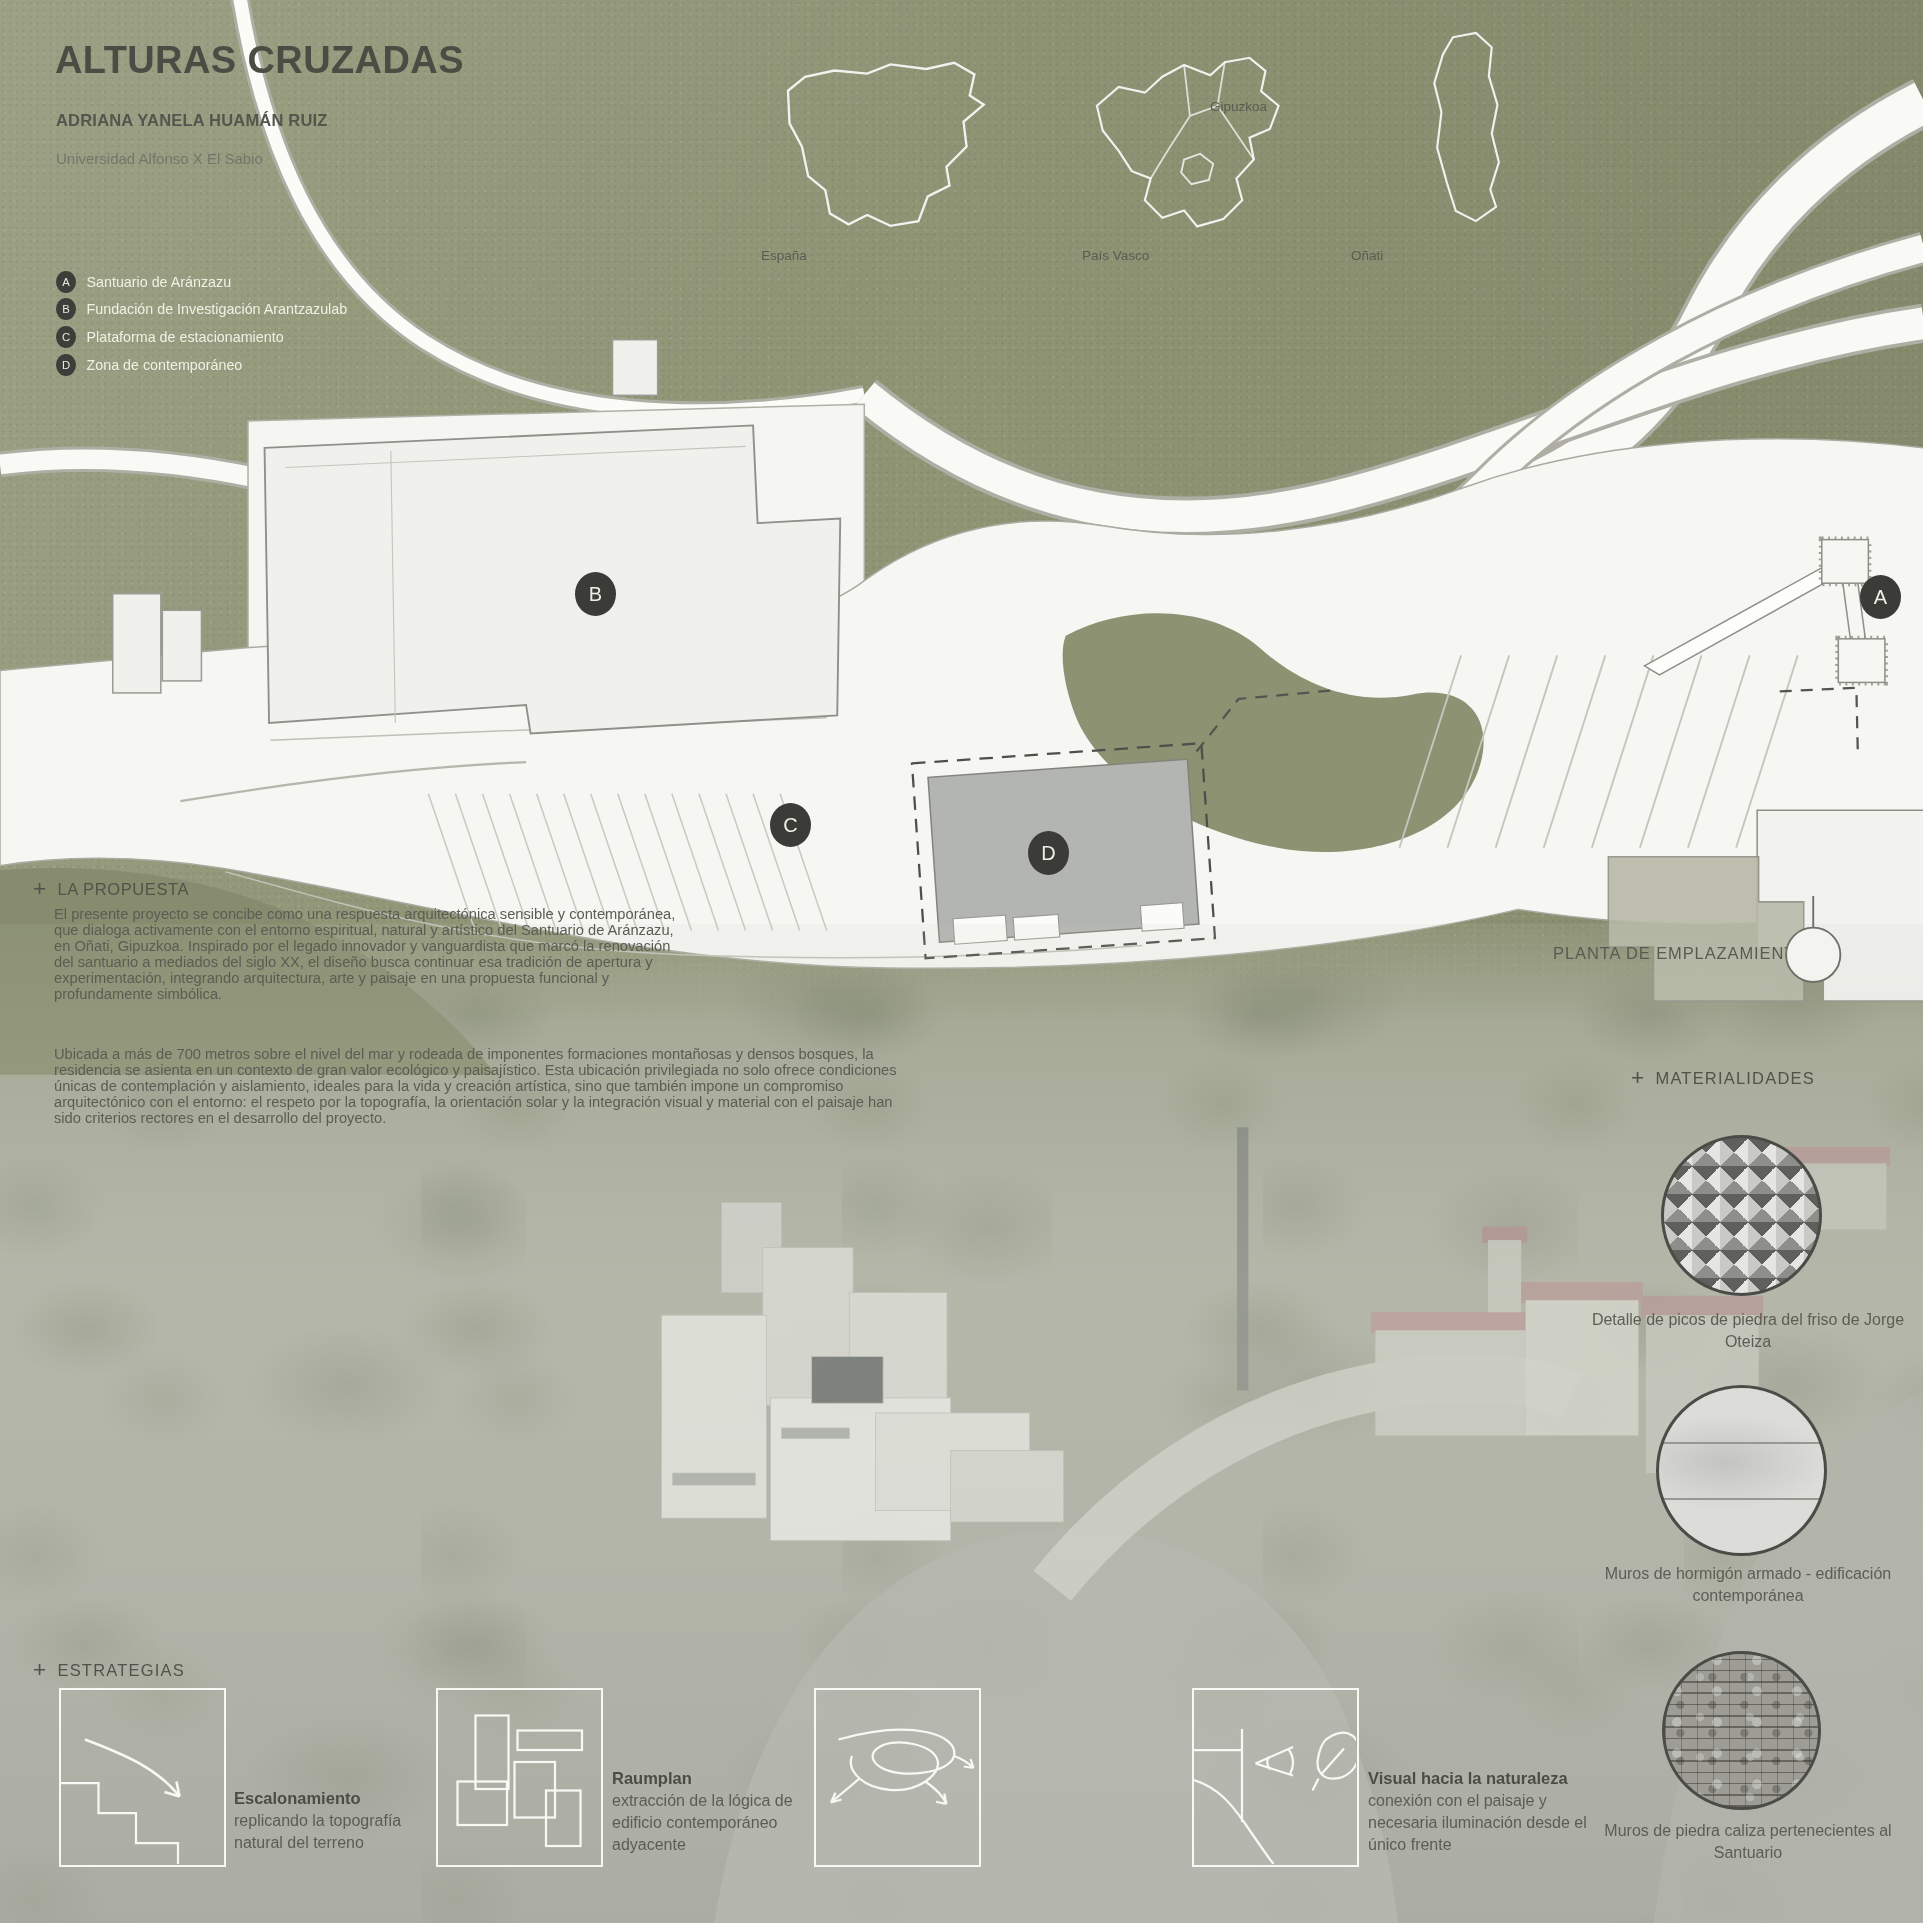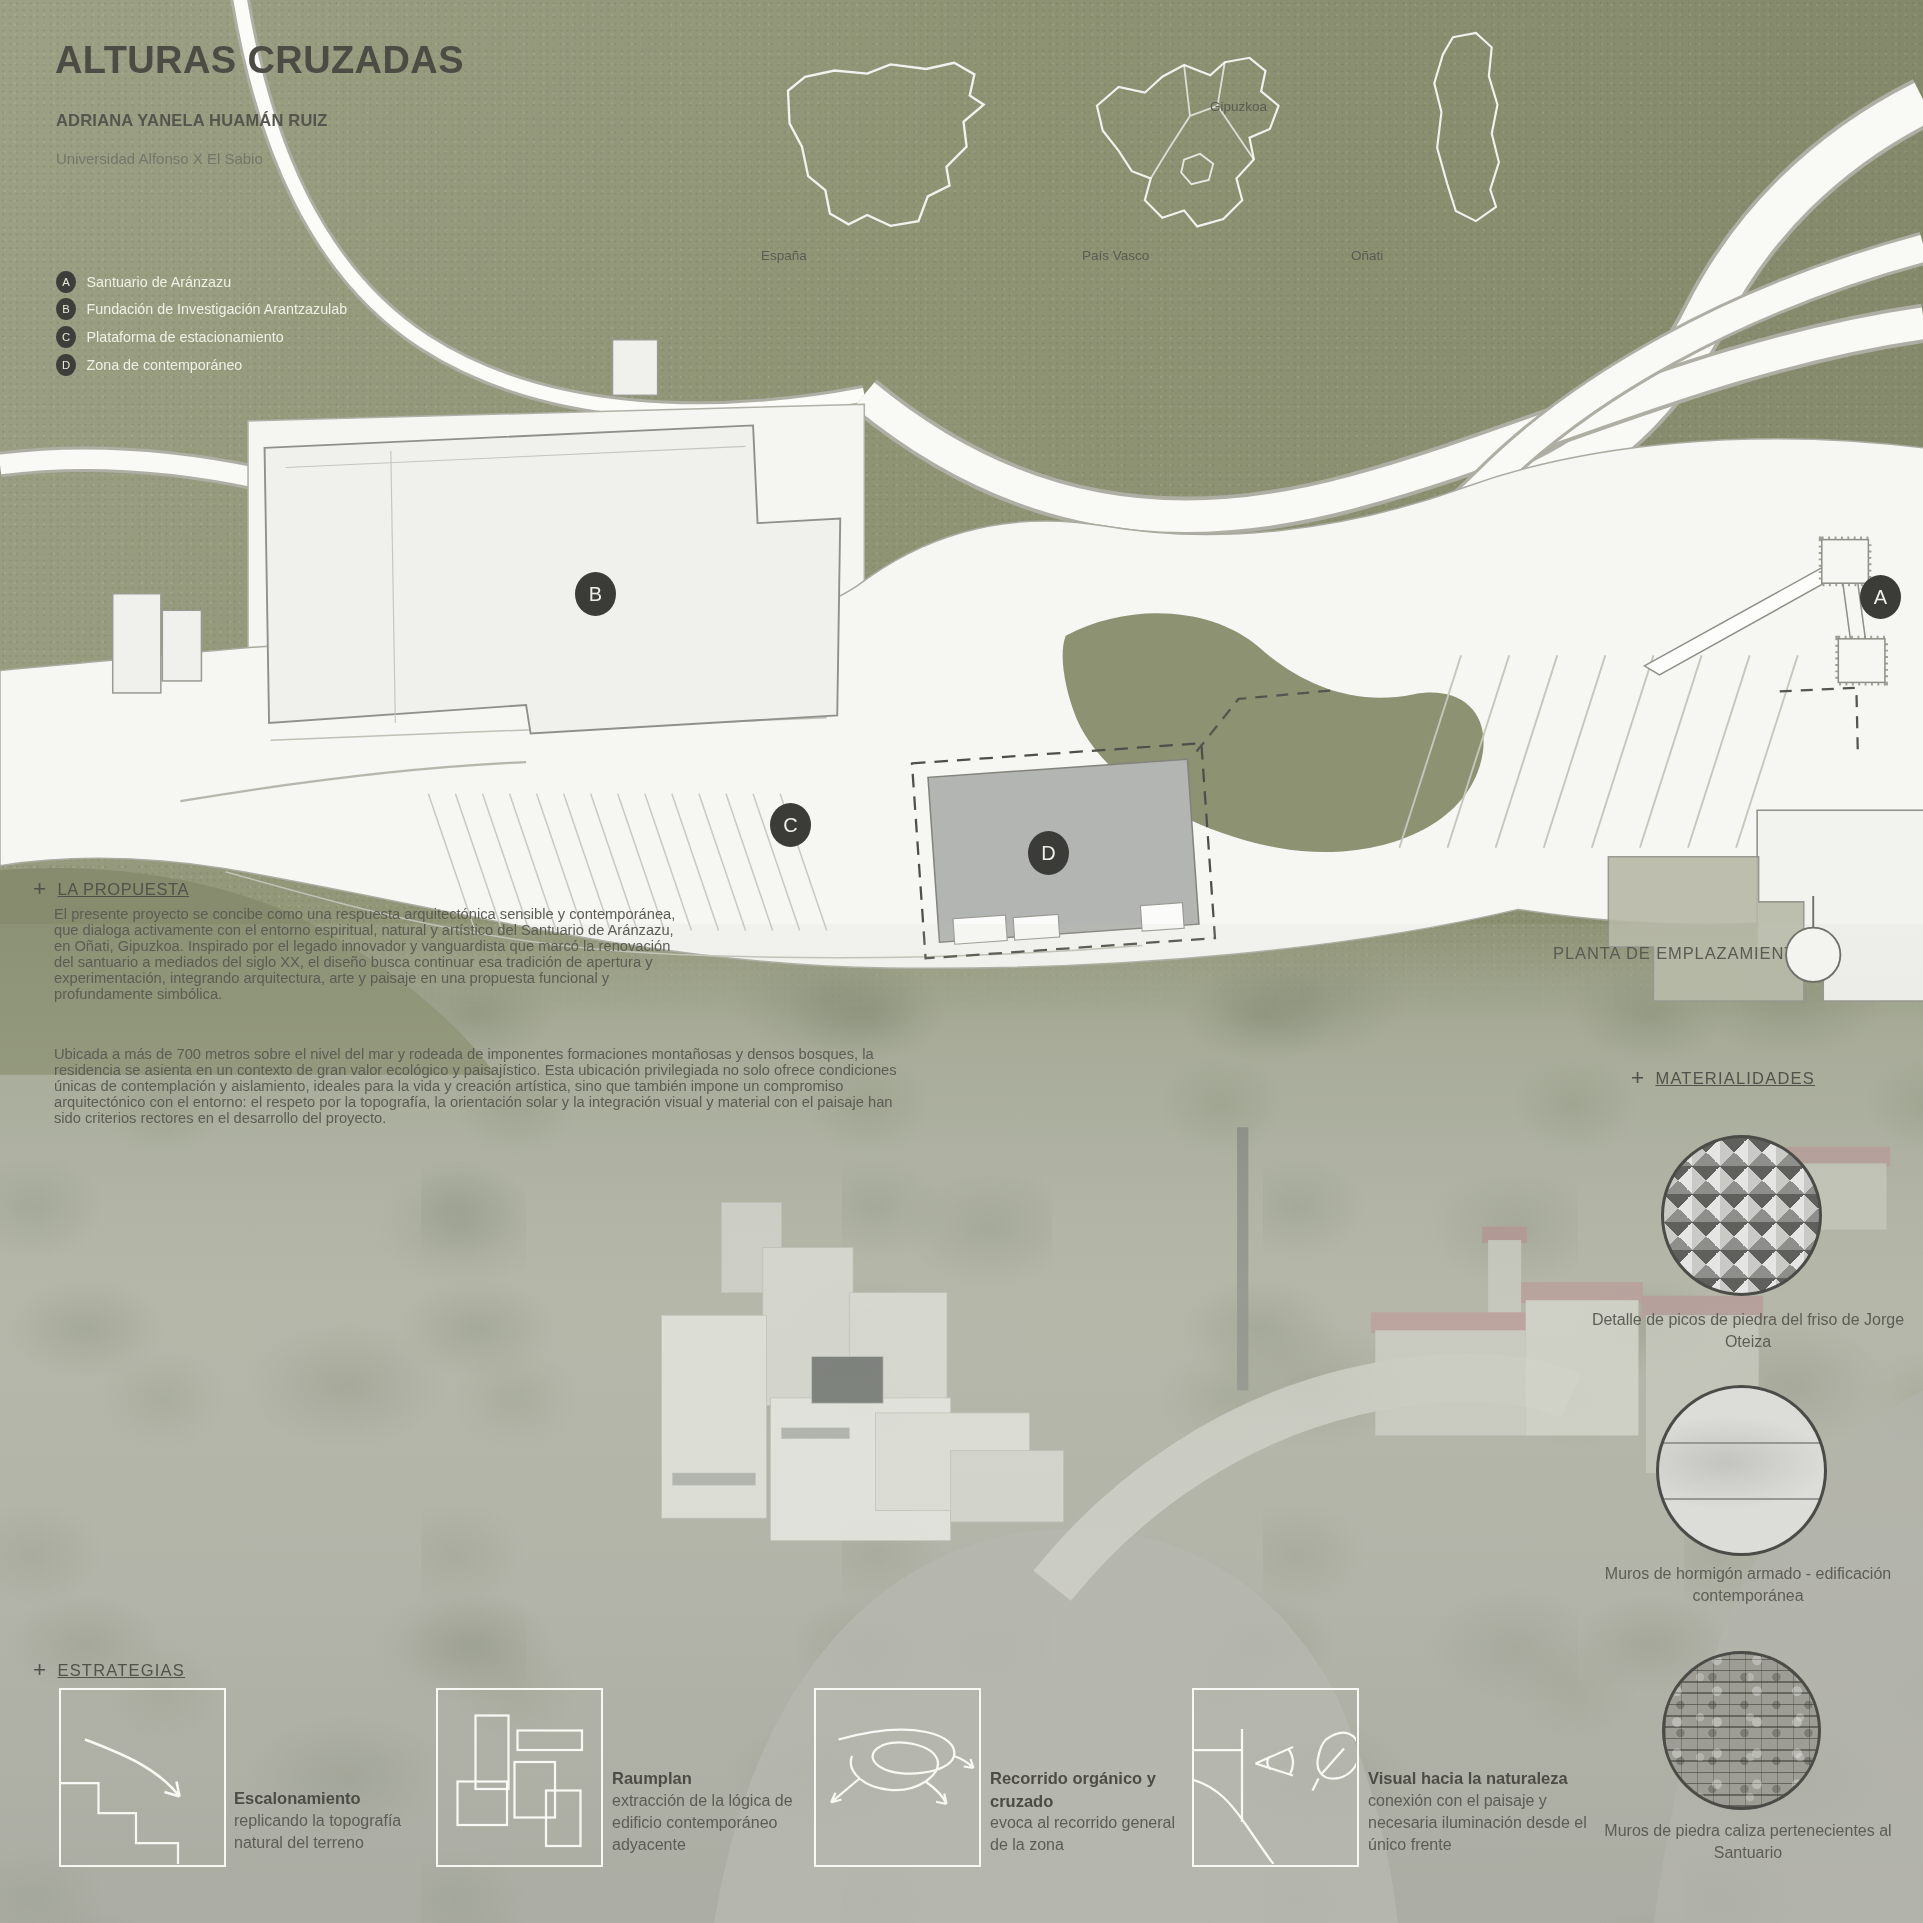--- a/index.html
+++ b/index.html
@@ -37,21 +37,21 @@
   .map-label{font-size:13.5px;color:#5b5b52;text-align:left;width:225px;}
   .gipuzkoa{font-size:13.5px;color:#5b5b52;}
   .legend-row{display:flex;align-items:center;gap:10.5px;}
   .legend-dot{width:20px;height:22px;border-radius:50%;background:#3d3d3a;color:#ece9dd;
     display:flex;align-items:center;justify-content:center;font-size:11.3px;flex:0 0 auto;}
   .legend-label{font-size:14.3px;color:#eff1e5;}
   .marker{width:41px;height:44px;border-radius:50%;background:#3b3b37;color:#efefe8;
     display:flex;align-items:center;justify-content:center;font-size:20px;}
   .sec-head{display:flex;align-items:center;gap:11.3px;}
   .plus{font-size:22.5px;font-weight:400;color:#51514b;line-height:1;}
-  .sec-label{font-size:16.5px;letter-spacing:1.2px;color:#52524b;text-decoration:underline;}
+  .sec-label{font-size:16.5px;letter-spacing:1.2px;color:#52524b;}
   .para{font-size:14.7px;line-height:16px;color:#5c5c54;}
   .plan-caption{font-size:16.5px;letter-spacing:0.9px;color:#5a5a52;}
   .mat-caption{font-size:16px;line-height:22px;color:#5d5d55;text-align:center;width:316px;}
   .swatch{border-radius:50%;border:3.8px solid #4b4b47;box-sizing:border-box;}
   .swatch-pyramid{background:repeating-conic-gradient(from 45deg,#e5e5e3 0deg 90deg,#8e8e8a 90deg 180deg,#c9c9c5 180deg 270deg,#5f5f5b 270deg 360deg);
     background-size:28px 28px;}
   .swatch-concrete{background-color:#dcdcd8;
     background-image:
       radial-gradient(ellipse 150px 68px at 40% 45%, rgba(150,150,146,.35), transparent 70%),
       repeating-linear-gradient(180deg, transparent 0 54px, rgba(96,96,90,.55) 54px 56px);}
@@ -300,24 +300,20 @@
   <div class="abs strat-box" style="left:814px;top:1688px;">
     <svg width="162" height="174" viewBox="0 0 216 232">
       <g fill="none" stroke="rgba(252,252,248,.95)" stroke-width="3">
         <path d="M30,66 C130,38 190,60 184,88 C178,112 112,118 88,104 C58,88 86,62 130,72 C168,81 172,104 146,122 C118,141 76,134 58,118 C47,108 44,98 48,88"></path>
         <path d="M58,118 C44,130 32,140 20,150 M20,150 l14,-4 M20,150 l6,-13"></path>
         <path d="M146,122 C160,132 170,142 174,152 M174,152 l-3,-14 M174,152 l-14,-3"></path>
         <path d="M184,88 C196,92 204,98 210,104 M210,104 l-4,-12 M210,104 l-13,-2"></path>
       </g>
     </svg>
   </div>
-  <div class="abs" style="left:990px;top:1767px;width:204px;">
-    <div class="strat-title">Recorrido orgánico y cruzado</div>
-    <div class="strat-desc">evoca al recorrido general de la zona</div>
-  </div>
 
   <div class="abs strat-box" style="left:1192px;top:1688px;">
     <svg width="162" height="174" viewBox="0 0 216 232">
       <g fill="none" stroke="rgba(252,252,248,.95)" stroke-width="3">
         <path d="M64,52 V176 M0,80 H64"></path>
         <path d="M0,120 C32,130 50,152 68,178 C86,204 98,222 106,232"></path>
         <path d="M82,98 L132,76 M82,98 L132,114 M126,79 A30,30 0 0 1 128,112 M100,89 A13,13 0 0 0 102,106"></path>
         <path d="M176,66 C198,50 218,56 220,80 C221,104 203,120 182,118 C170,117 163,106 165,93 C167,80 171,71 176,66 Z M170,112 L200,78 M166,118 L158,134"></path>
       </g>
     </svg>

